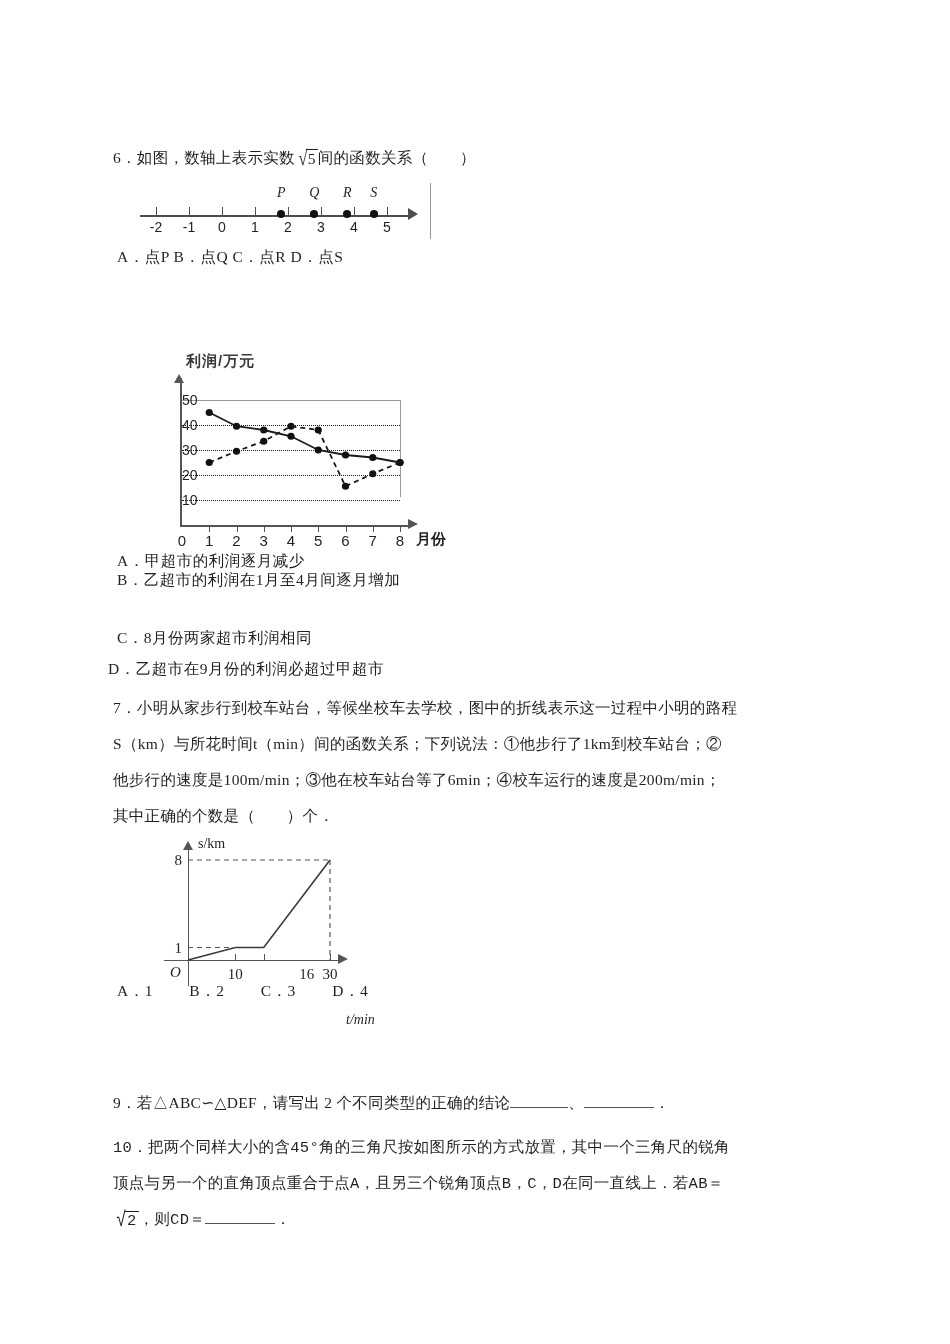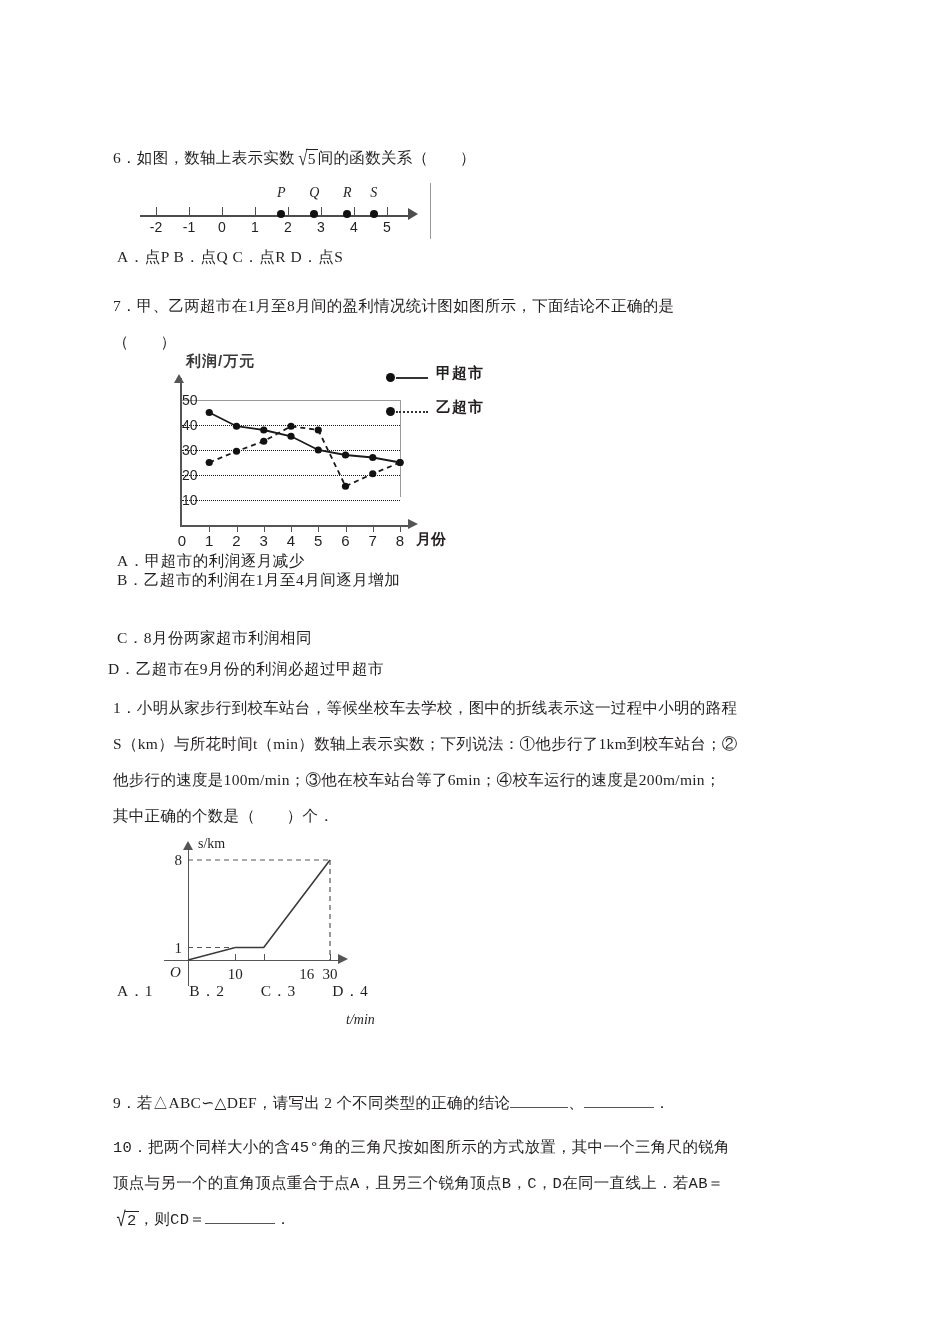--- a/index.html
+++ b/index.html
@@ -133,24 +133,20 @@
         <div class="plabel" style="left: 174.4px;">Q</div>
         <div class="dot" style="left: 207.4px;"></div>
         <div class="plabel" style="left: 207.4px;">R</div>
         <div class="dot" style="left: 233.8px;"></div>
         <div class="plabel" style="left: 233.8px;">S</div>
       </div>
   </div>
 
   <div class="opts" style="left:117px; top:247px;">A．点P  B．点Q  C．点R  D．点S</div>
 
-  <div class="q" style="left:113px; top:288px; width:790px;">
-    <div class="line">7．甲、乙两超市在1月至8月间的盈利情况统计图如图所示，下面结论不正确的是</div>
-    <div class="line">（　　）</div>
-  </div>
 
   <div id="chart7">
     <div class="ytitle">利润/万元</div>
     <div class="plot"></div>
     <div class="yaxis"></div>
     <div class="yarrow"></div>
     <div class="xaxis"></div>
     <div class="xarrow"></div>
     <div id="c7-grid">
         <div class="grid" style="top: 148px;"></div>
@@ -202,42 +198,30 @@
           <circle cx="59.25" cy="110.5" r="3.6" fill="#111"></circle>
           <circle cx="86.5" cy="99.25" r="3.6" fill="#111"></circle>
           <circle cx="113.75" cy="89.25" r="3.6" fill="#111"></circle>
           <circle cx="141" cy="74.25" r="3.6" fill="#111"></circle>
           <circle cx="168.25" cy="78" r="3.6" fill="#111"></circle>
           <circle cx="195.5" cy="134.25" r="3.6" fill="#111"></circle>
           <circle cx="222.75" cy="121.75" r="3.6" fill="#111"></circle>
           <circle cx="250" cy="110.5" r="3.6" fill="#111"></circle>
         </g>
     </svg>
-    <div class="legend">
-      <div class="legrow">
-        <span class="legdot"></span>
-        <span class="legline"></span>
-        <span class="legtext">甲超市</span>
-      </div>
-      <div class="legrow">
-        <span class="legdot"></span>
-        <span class="legline dashed"></span>
-        <span class="legtext">乙超市</span>
-      </div>
-    </div>
   </div>
 
   <div class="opts" style="left:117px; top:551px;">A．甲超市的利润逐月减少</div>
   <div class="opts" style="left:117px; top:570px;text-align:center;">B．乙超市的利润在1月至4月间逐月增加</div>
   <div class="opts" style="left:117px; top:628px;">C．8月份两家超市利润相同</div>
   <div class="opts" style="left:108px; top:659px;">D．乙超市在9月份的利润必超过甲超市</div>
 
   <div class="q" style="left:113px; top:690px; width:800px;">
-    <div class="line">1．小明从家步行到校车站台，等候坐校车去学校，图中的折线表示这一过程中小明的路程</div>
-    <div class="line">S（km）与所花时间t（min）数轴上表示实数；下列说法：①他步行了1km到校车站台；②</div>
+    <div class="line">7．小明从家步行到校车站台，等候坐校车去学校，图中的折线表示这一过程中小明的路程</div>
+    <div class="line">S（km）与所花时间t（min）间的函数关系；下列说法：①他步行了1km到校车站台；②</div>
     <div class="line">他步行的速度是100m/min；③他在校车站台等了6min；④校车运行的速度是200m/min；</div>
     <div class="line">其中正确的个数是（　　）个．</div>
   </div>
 
   <div id="chart8">
     <div class="yaxis"></div>
     <div class="yarrow"></div>
     <div class="xaxis"></div>
     <div class="xarrow"></div>
     <div class="ytitle">s/km</div>

